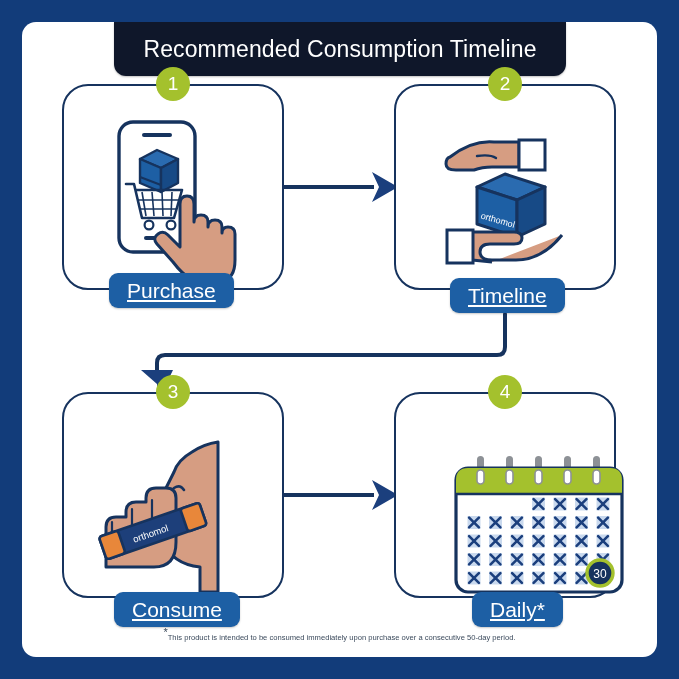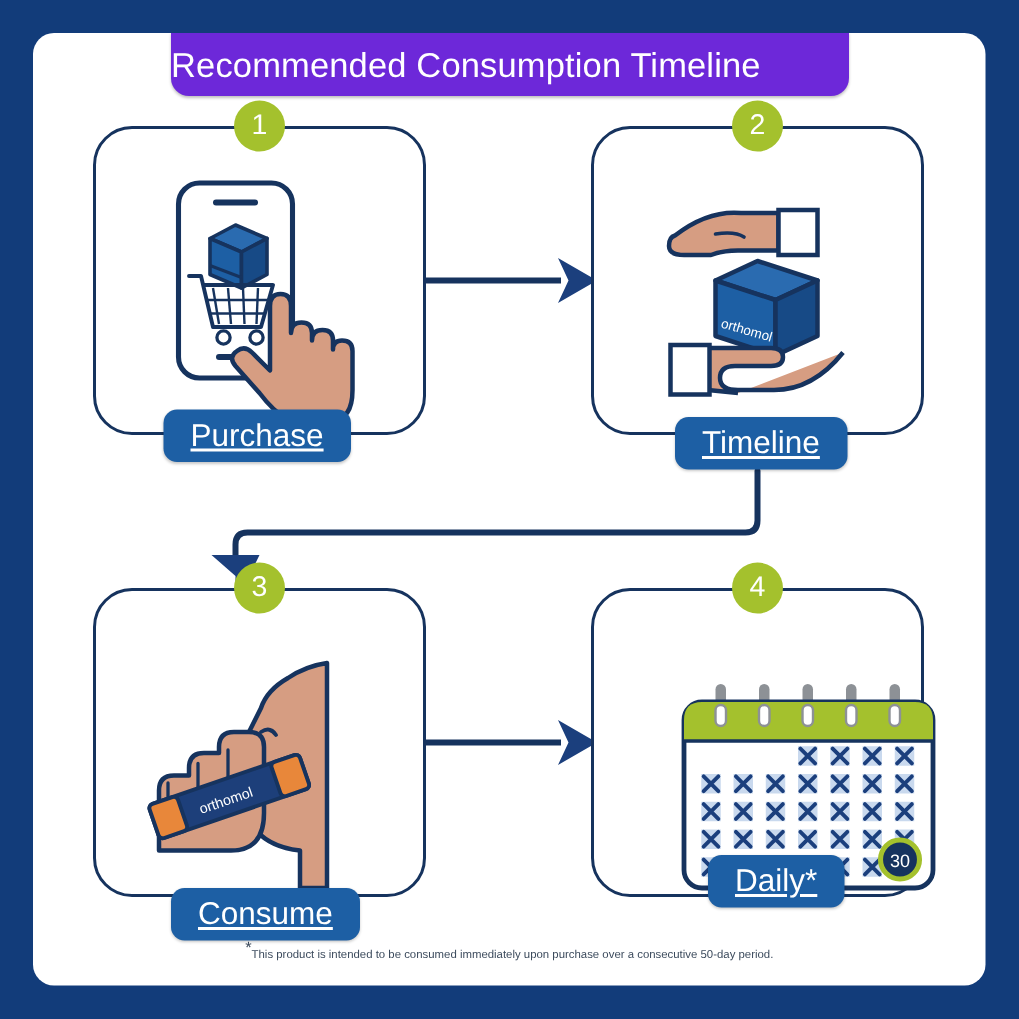--- a/index.html
+++ b/index.html
@@ -17,24 +17,24 @@
     border-radius:14px;
     overflow:hidden;
   }
   .canvas{position:absolute;left:0;top:0;width:635px;height:635px;}
   svg.layer{position:absolute;left:0;top:0;width:635px;height:635px;}
 
   
   .title-banner{
     position:absolute;
     left:92px;top:0px;
-    width:452px;height:42px;
-    background:#6d28d9;
+    width:452px;height:54px;
+    background:#0f172a;
     border-radius:0 0 12px 12px;
-    display:flex;align-items:center;justify-content:flex-start;
+    display:flex;align-items:center;justify-content:center;
     box-shadow:0 1px 2px rgba(0,0,0,.25);
   }
   .title-banner span{
     color:#ffffff;
     font-size:23px;
     letter-spacing:.1px;
   }
 
   
   .panel{
@@ -74,21 +74,21 @@
     color:#ffffff;font-size:21px;
     padding:0 18px;
     z-index:6;
     box-shadow:0 1px 2px rgba(0,0,0,.22);
     white-space:nowrap;
     text-decoration:underline;
   }
   #pill-1{left:87px;top:251px;}
   #pill-2{left:428px;top:256px;}
   #pill-3{left:92px;top:570px;}
-  #pill-4{left:450px;top:548px;}
+  #pill-4{left:450px;top:570px;}
 
   .footnote{
     position:absolute;
     left:0;top:604px;width:635px;
     text-align:center;
     font-size:7.6px;
     color:#3b4a5c;
   }
   .footnote .star{font-size:11px;vertical-align:super;}
 </style>

